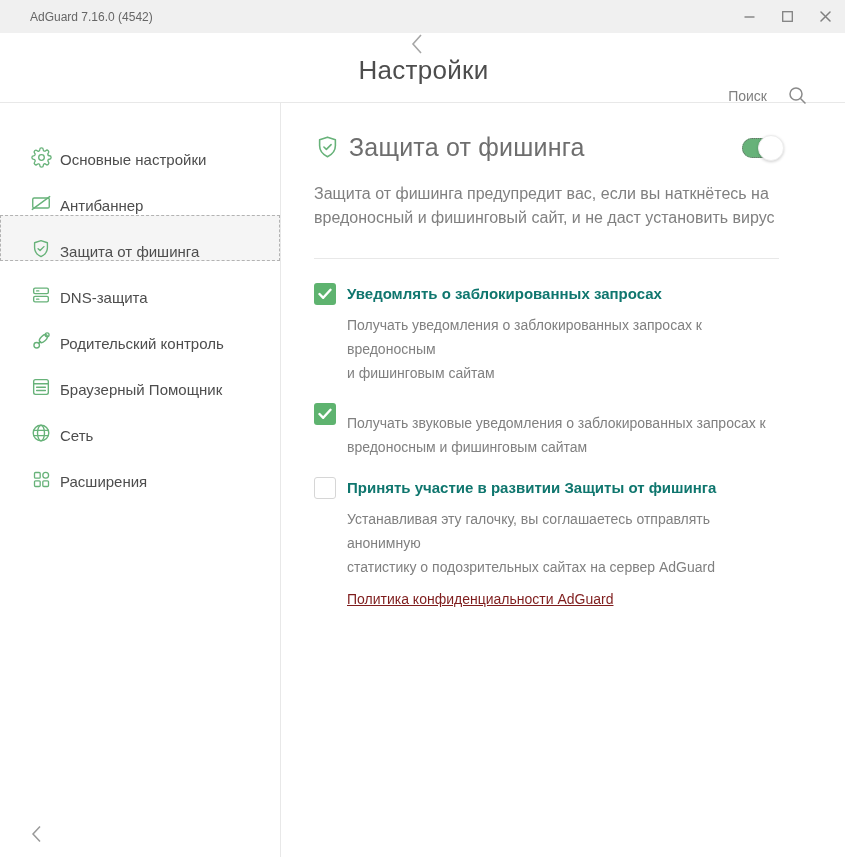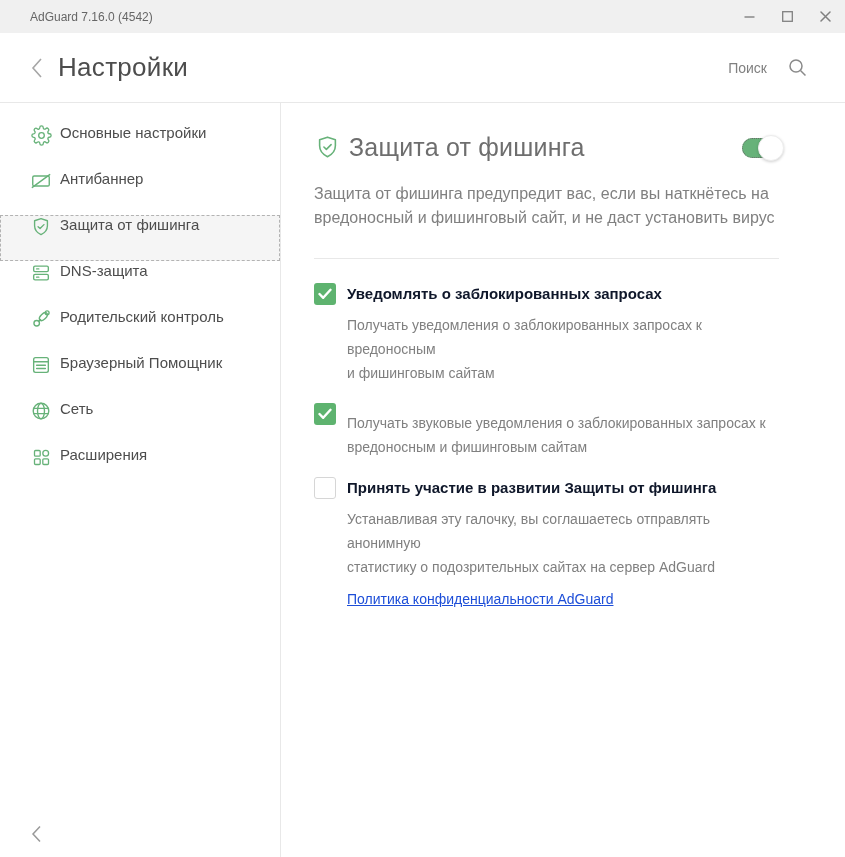--- a/index.html
+++ b/index.html
@@ -19,33 +19,34 @@
     font-size:12px; color:#666;gap:28px;
   }
   .win-controls { margin-left:auto; display:flex; align-items:center; gap:26px; }
   .win-btn { width:12px; height:12px; display:flex; align-items:center; justify-content:center; cursor:pointer; }
   
   .header {
     height:70px; display:flex; align-items:center;
     padding:0 38px 0 30px;
     border-bottom:1px solid #e8e8e8;
     background:#fff;
+    flex-direction:column;
   }
   .back-btn { width:18px; height:24px; display:flex; align-items:center; cursor:pointer; }
   .header-title { font-size:26px; font-weight:300; color:#4d4d4d; margin-left:10px; letter-spacing:0.3px; }
   .search { margin-left:auto; display:flex; align-items:center; gap:21px; color:#808080; font-size:14px; cursor:pointer; }
   
   .body-wrap { display:flex; height:754px; }
   .sidebar {
     width:281px; flex:0 0 281px;
     border-right:1px solid #e8e8e8;
     padding-top:20px; position:relative;
   }
   .side-item {
-    height:46px; display:flex; align-items:flex-start;
+    height:46px; display:flex; align-items:flex-end;
     padding-left:29px; gap:8px;
     font-size:15px; color:#4d4d4d;
     border:1px dashed transparent;
     cursor:pointer;
   }
   .side-item .s-icon { width:22px; height:22px; flex:0 0 22px; display:flex; align-items:center; justify-content:center; }
   .side-item.selected {
     background:#f5f5f5;
     border:1px dashed #b3b3b3;
   }
@@ -77,28 +78,28 @@
   .divider { margin-top:28px; border-top:1px solid #e8e8e8; width:465px; }
   .options { margin-top:24px; }
   .option { display:flex; gap:11px; margin-bottom:18px; }
   .checkbox {
     width:22px; height:22px; flex:0 0 22px;
     border-radius:3px; cursor:pointer;
     display:flex; align-items:center; justify-content:center;
   }
   .checkbox.checked { background:#5eb36f; }
   .checkbox.unchecked { background:#fff; border:1px solid #d6d6d6; }
-  .option-label { font-size:15px; font-weight:bold; color:#0f172a; line-height:22px; cursor:pointer; }
+  .option-label { font-size:15px; font-weight:bold; color:#0f766e; line-height:22px; cursor:pointer; }
   .option-desc {
     margin-top:8px; font-size:14px; line-height:24px;
     color:#808080; white-space:pre-line; max-width:460px;
   }
   .privacy-link {
     display:inline-block; margin-top:12px;
-    font-size:14px; color:#1d4ed8;
+    font-size:14px; color:#7f1d1d;
     text-decoration:underline; cursor:pointer;
   }
   svg { display:block; }
 </style>
 </head>
 <body>
 
 <div class="titlebar">
   <span>AdGuard 7.16.0 (4542)</span>
   <div class="win-controls">

